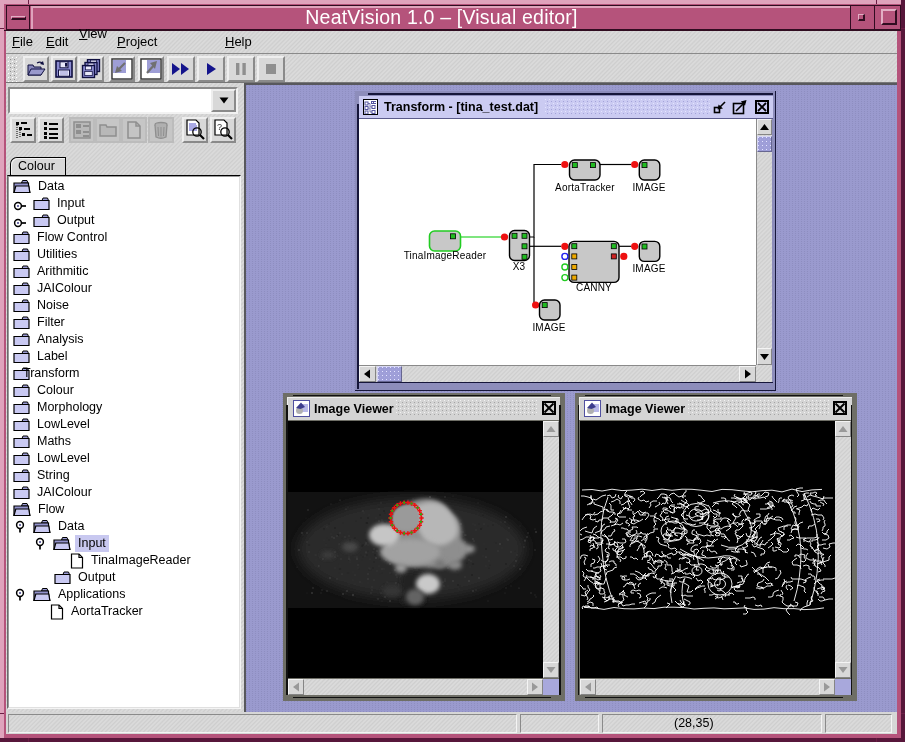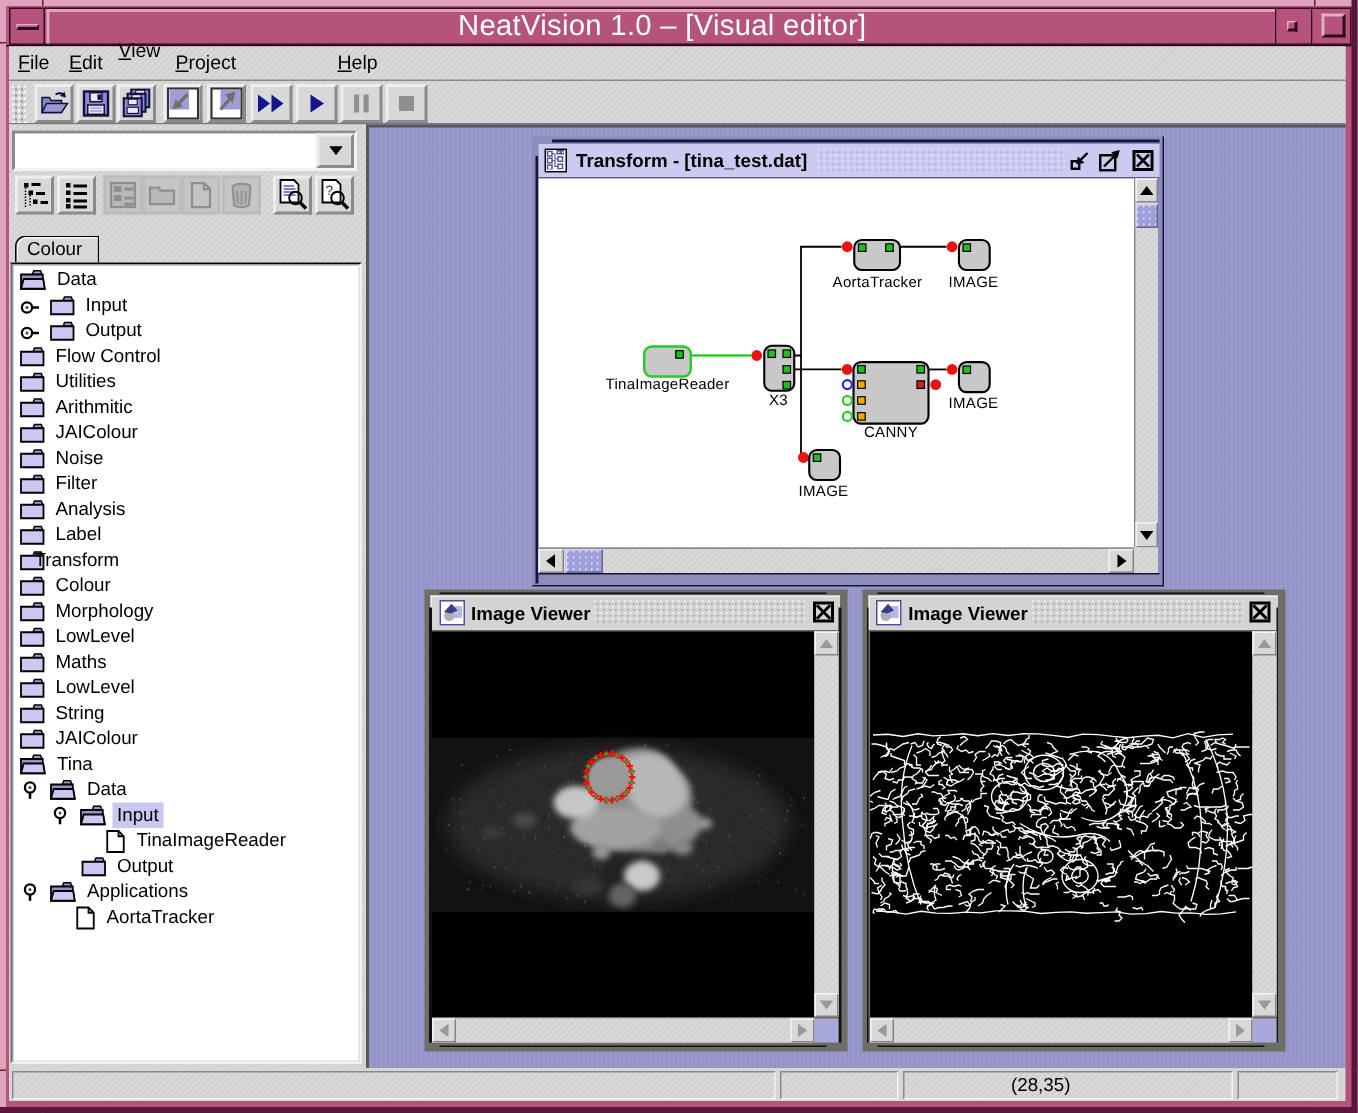--- a/index.html
+++ b/index.html
@@ -358,21 +358,21 @@
 <div class="abs" style="left:13px;top:485.0px;"><svg width="17" height="15" viewBox="0 0 17 15">
       <path d="M9 4.5 L10 2 L14.5 2 L15.5 4.5 Z" fill="#9a9ad4" stroke="#000" stroke-width="1"></path>
       <path d="M1 13.5 L1 4.5 L16 4.5 L16 13.5 Z" fill="#c9c9f2" stroke="#000" stroke-width="1.2"></path>
     </svg></div>
 <div class="abs treetext" style="left:34px;top:484.0px;height:17px;line-height:17px;padding:0 3px;">JAIColour</div>
 <div class="abs" style="left:13px;top:502.0px;"><svg width="18" height="15" viewBox="0 0 18 15">
       <path d="M8.5 4 L9.5 1.5 L14 1.5 L15 4 Z" fill="#9a9ad4" stroke="#000" stroke-width="1"></path>
       <path d="M1 13.5 L1 4 L15.5 4 L15.5 6 L16.8 13.5 Z" fill="#9292cc" stroke="#000" stroke-width="1.2"></path>
       <path d="M1 13.5 L2.8 7 L15.8 7 L16.8 13.5 Z" fill="#c9c9f2" stroke="#000" stroke-width="1.2"></path>
     </svg></div>
-<div class="abs treetext" style="left:35px;top:501.0px;height:17px;line-height:17px;padding:0 3px;">Tina</div>
+<div class="abs treetext" style="left:35px;top:501.0px;height:17px;line-height:17px;padding:0 3px;">Flow</div>
 <div class="abs" style="left:14px;top:520.0px;"><svg width="12" height="14" viewBox="0 0 12 14">
       <circle cx="6" cy="5" r="3.4" fill="#fff" stroke="#000" stroke-width="1.5"></circle>
       <circle cx="6" cy="5" r="1" fill="#3c3c8c"></circle>
       <line x1="6" y1="8.5" x2="6" y2="12.5" stroke="#000" stroke-width="1.7"></line>
     </svg></div>
 <div class="abs" style="left:33px;top:519.0px;"><svg width="18" height="15" viewBox="0 0 18 15">
       <path d="M8.5 4 L9.5 1.5 L14 1.5 L15 4 Z" fill="#9a9ad4" stroke="#000" stroke-width="1"></path>
       <path d="M1 13.5 L1 4 L15.5 4 L15.5 6 L16.8 13.5 Z" fill="#9292cc" stroke="#000" stroke-width="1.2"></path>
       <path d="M1 13.5 L2.8 7 L15.8 7 L16.8 13.5 Z" fill="#c9c9f2" stroke="#000" stroke-width="1.2"></path>
     </svg></div>

